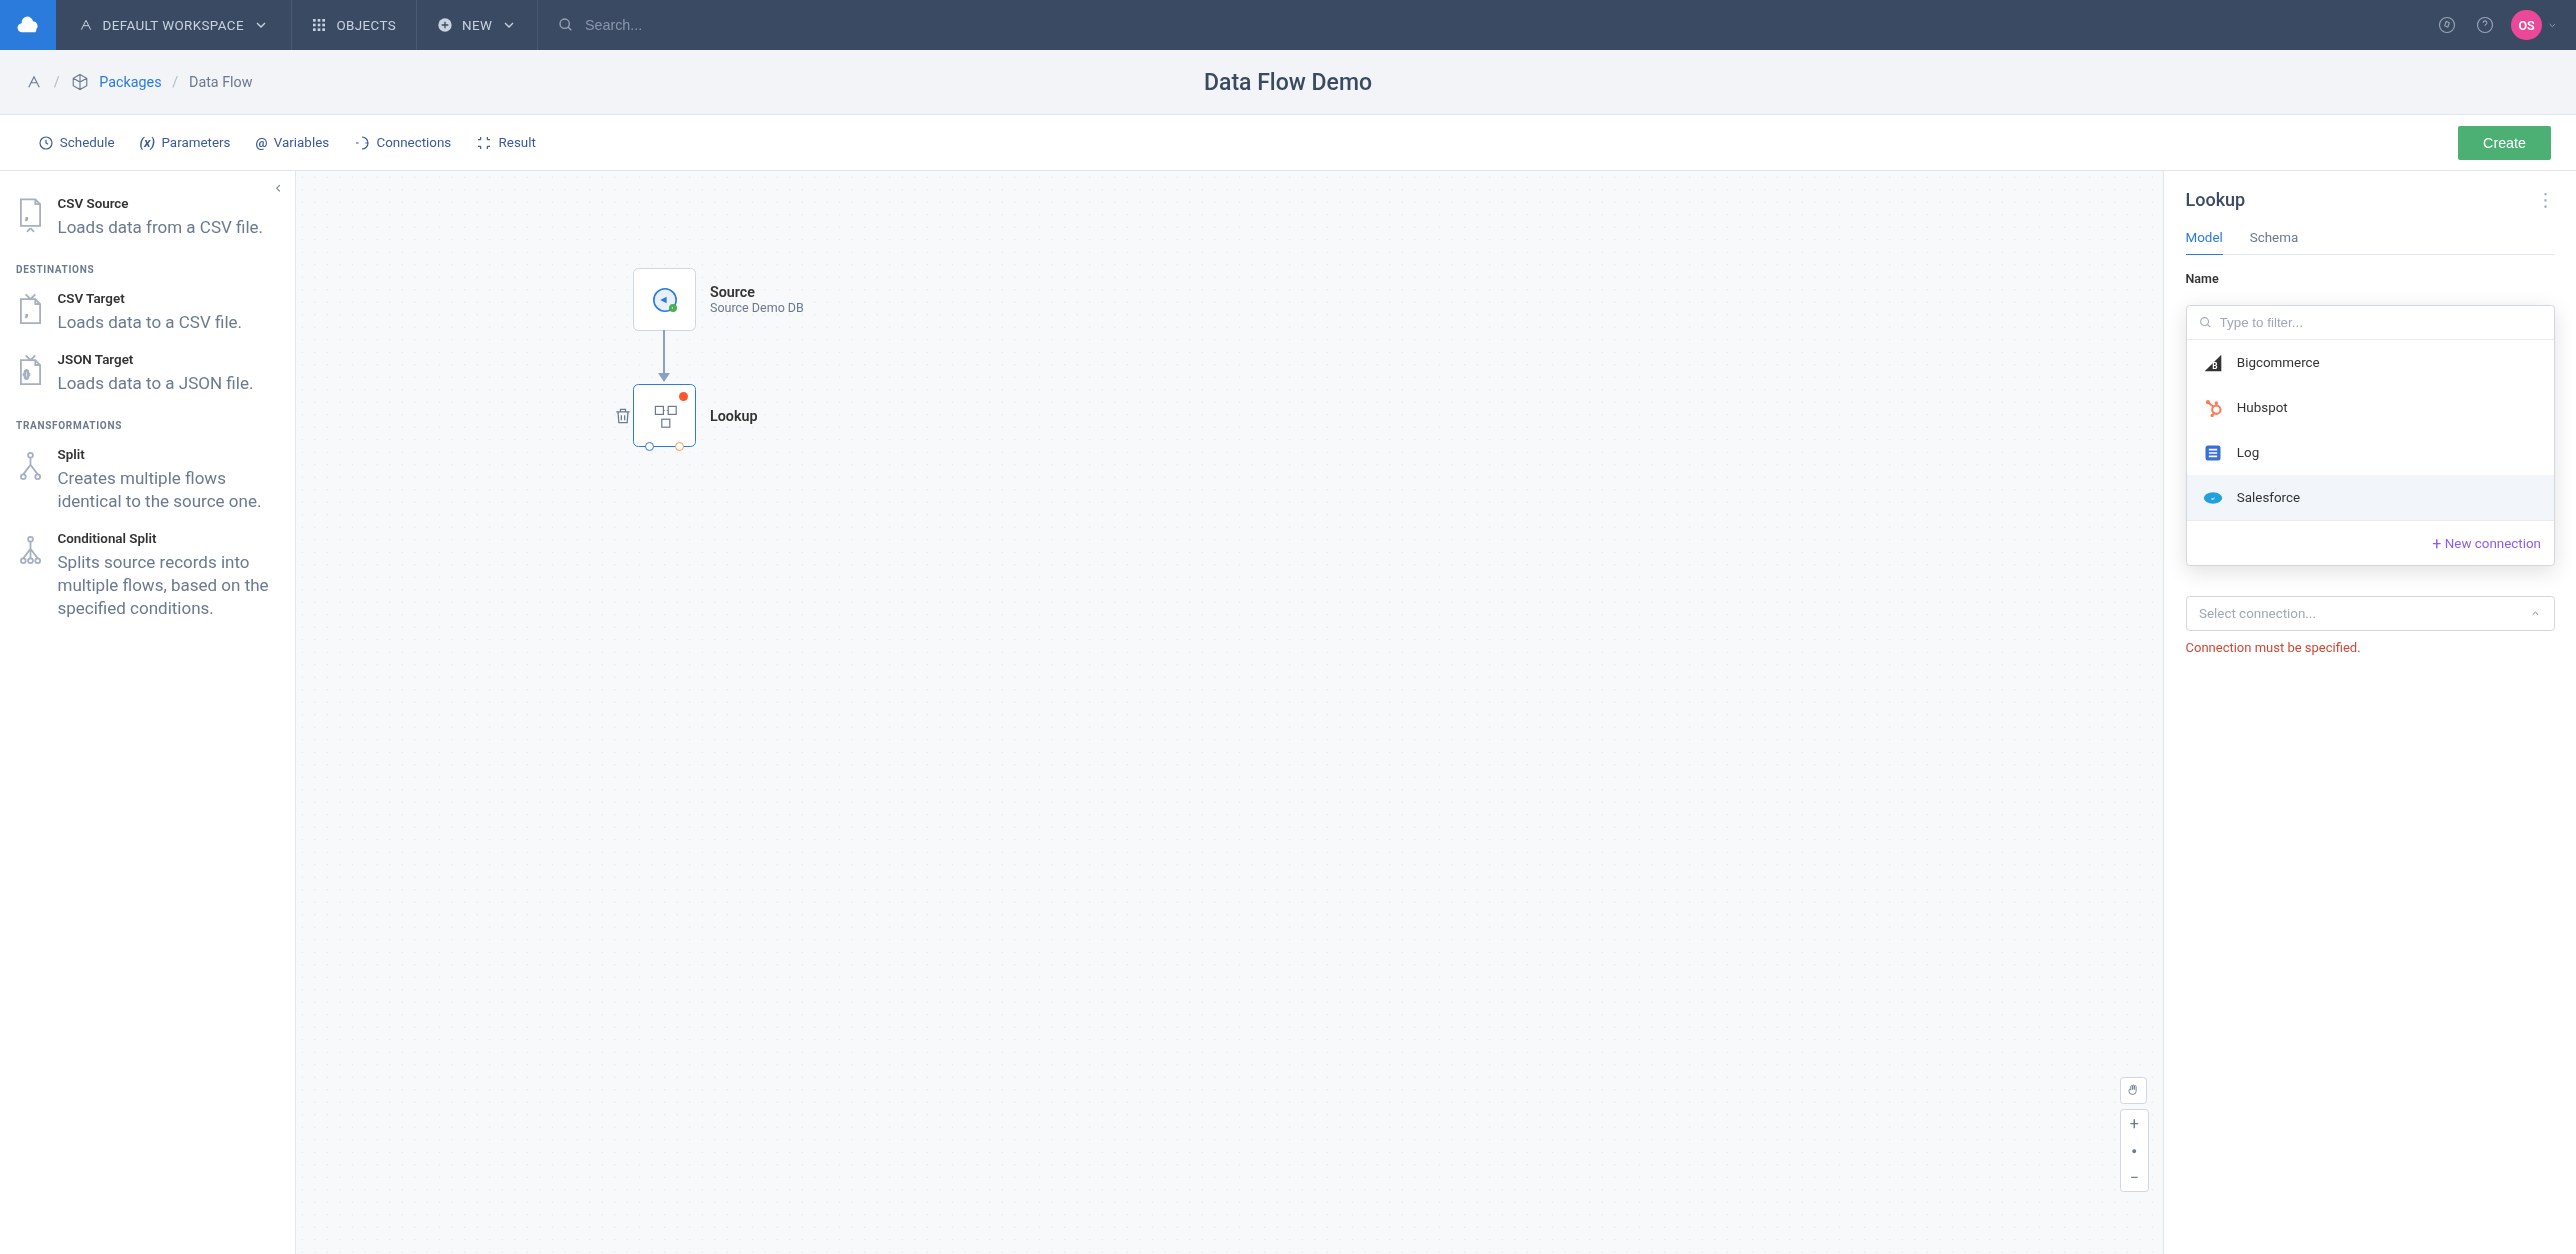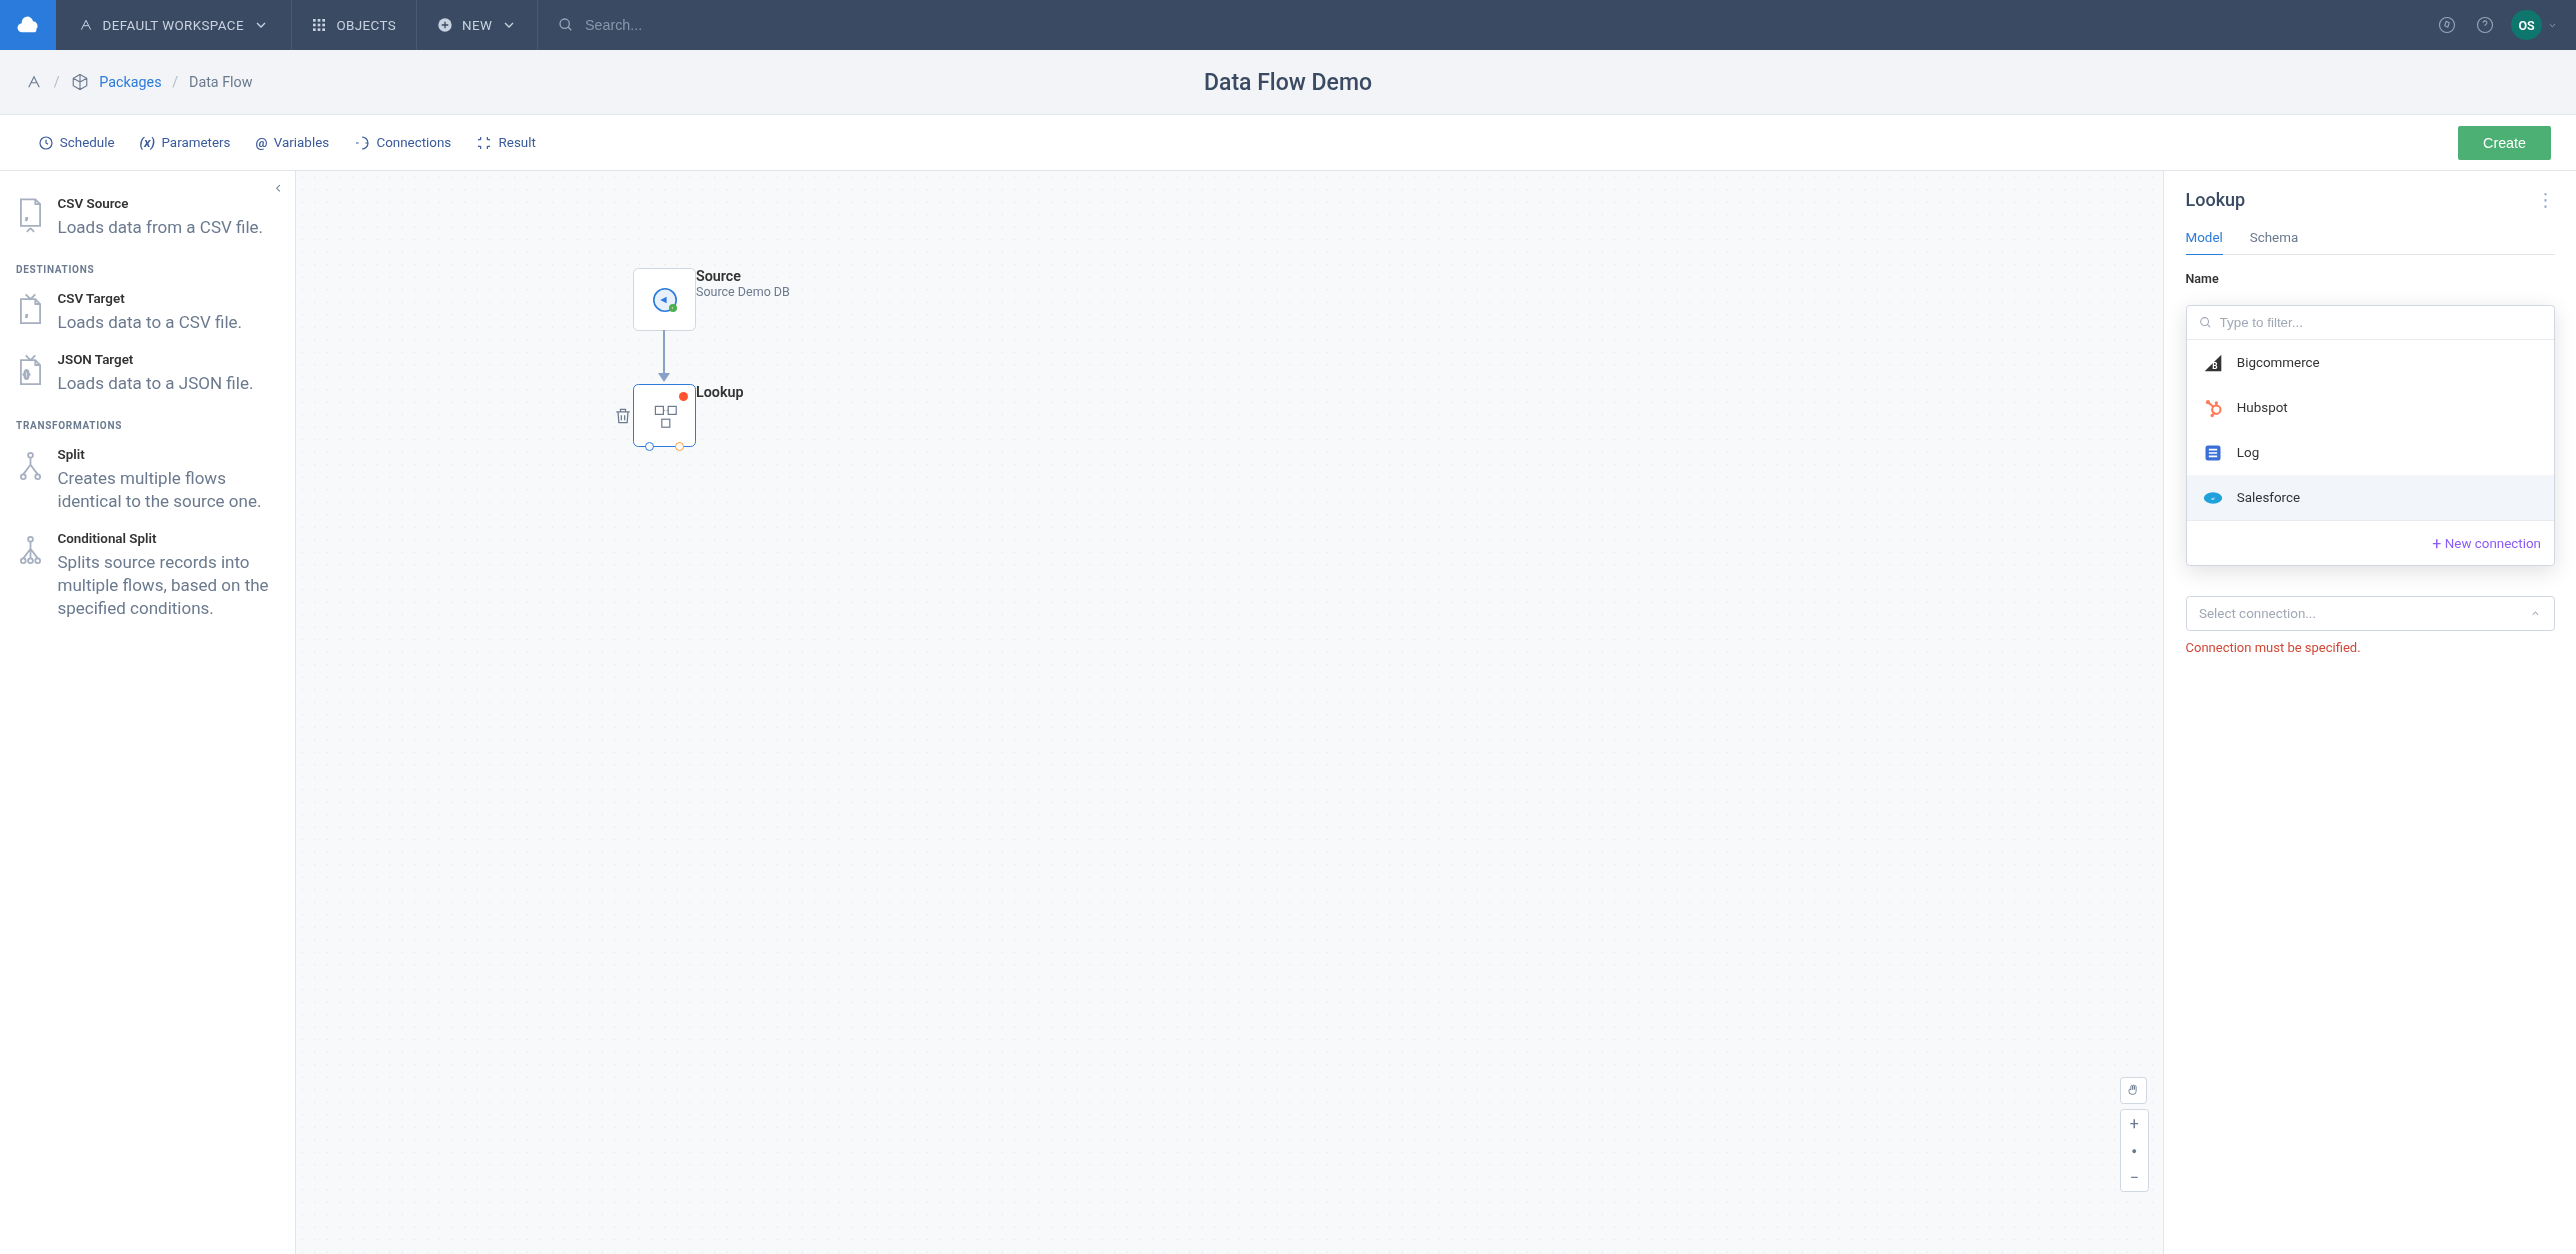--- a/index.html
+++ b/index.html
@@ -13,21 +13,21 @@
 .top-item{display:flex;align-items:center;gap:9px;padding:0 20px;height:50px;cursor:pointer;font-size:13.4px;letter-spacing:0.4px}
 .top-item svg,.ws-btn svg{width:16px;height:16px;fill:#c9d2e0}
 .chev{width:10.8px;height:10.8px;fill:#c9d2e0}
 .search-wrap{flex:1;display:flex;align-items:center;padding-left:20px;gap:10.8px}
 .search-wrap svg{width:16px;height:16px;fill:#9aa5b8}
 .search-input{background:transparent;border:none;color:#c9d2e0;font-size:14.3px;outline:none;width:269px}
 .search-input::placeholder{color:#8a96aa}
 .top-right{display:flex;align-items:center;gap:16px;padding-right:18px}
 .top-icon-btn{width:21.5px;height:21.5px;display:flex;align-items:center;justify-content:center;cursor:pointer}
 .top-icon-btn svg{width:18px;height:18px;fill:none;stroke:#9aa5b8;stroke-width:1.5}
-.avatar{width:30.5px;height:30.5px;border-radius:50%;background:#0f766e;color:#fff;display:flex;align-items:center;justify-content:center;font-size:12.5px;font-weight:600}
+.avatar{width:30.5px;height:30.5px;border-radius:50%;background:#ec4899;color:#fff;display:flex;align-items:center;justify-content:center;font-size:12.5px;font-weight:600}
 .avatar-wrap{display:flex;align-items:center;gap:5.4px;cursor:pointer}
 
 .crumb-bar{height:65px;background:#f2f4f7;border-bottom:0.9px solid #e2e6eb;display:flex;align-items:center;position:relative}
 .crumb{display:flex;align-items:center;gap:10.8px;padding-left:25px;font-size:14.3px;color:#6b7a8f}
 .crumb a{color:#2a7bdc;text-decoration:none;cursor:pointer}
 .crumb .slash{color:#b5bcc7}
 .crumb svg{width:18px;height:18px;fill:none;stroke:#6b7a8f;stroke-width:1.5}
 .page-title{position:absolute;left:50%;transform:translateX(-50%);font-size:23px;font-weight:500;color:#3a4a63}
 
 .actionbar{height:56px;border-bottom:0.9px solid #e2e6eb;display:flex;align-items:center;padding:0 25px}
@@ -41,21 +41,21 @@
 .collapse-handle{position:absolute;top:10.8px;right:10.8px;cursor:pointer}
 .collapse-handle svg{width:12.5px;height:12.5px;stroke:#6b7a8f;fill:none;stroke-width:2}
 .comp-item{display:flex;gap:12.5px;padding:9px 16px;cursor:grab}
 .comp-icon{width:29px;height:38px;flex-shrink:0;display:flex;align-items:center;justify-content:center}
 .comp-icon svg{width:29px;height:36px;fill:none;stroke:#a6b0c0;stroke-width:1.5}
 .comp-title{font-size:13.4px;font-weight:600;color:#333}
 .comp-desc{font-size:17px;color:#6b7a8f;margin-top:5px;line-height:1.35}
 .section-head{font-size:10px;font-weight:700;letter-spacing:0.7px;color:#6b7a8f;padding:16px 16px 7.2px}
 
 .canvas{flex:1;background:#f8f9fa;background-image:radial-gradient(#d8dde5 0.9px,transparent 0.9px);background-size:12.5px 12.5px;position:relative;border-right:0.9px solid #e2e6eb}
-.node{position:absolute;display:flex;gap:0}
+.node{position:absolute;display:flex;align-items:center;gap:14px}
 .node-box{width:63px;height:63px;background:#fff;border:0.9px solid #d0d7e0;border-radius:5.4px;display:flex;align-items:center;justify-content:center}
 .node-box.sel{border:1.8px solid #2a7bdc}
 .node-box svg{width:32px;height:32px}
 .node-dot{position:absolute;width:9px;height:9px;border-radius:50%;background:#ff5630;top:7.2px;right:7.2px}
 .node-port{position:absolute;width:9px;height:9px;border:1.8px solid;border-radius:50%;background:#fff;bottom:-5.4px}
 .node-label{display:flex;flex-direction:column}
 .node-name{font-size:14.3px;font-weight:600;color:#333}
 .node-sub{font-size:12.5px;color:#6b7a8f}
 .trash{position:absolute;width:20px;height:20px;cursor:pointer}
 .trash svg{width:20px;height:20px;fill:none;stroke:#6b7a8f;stroke-width:1.5}

